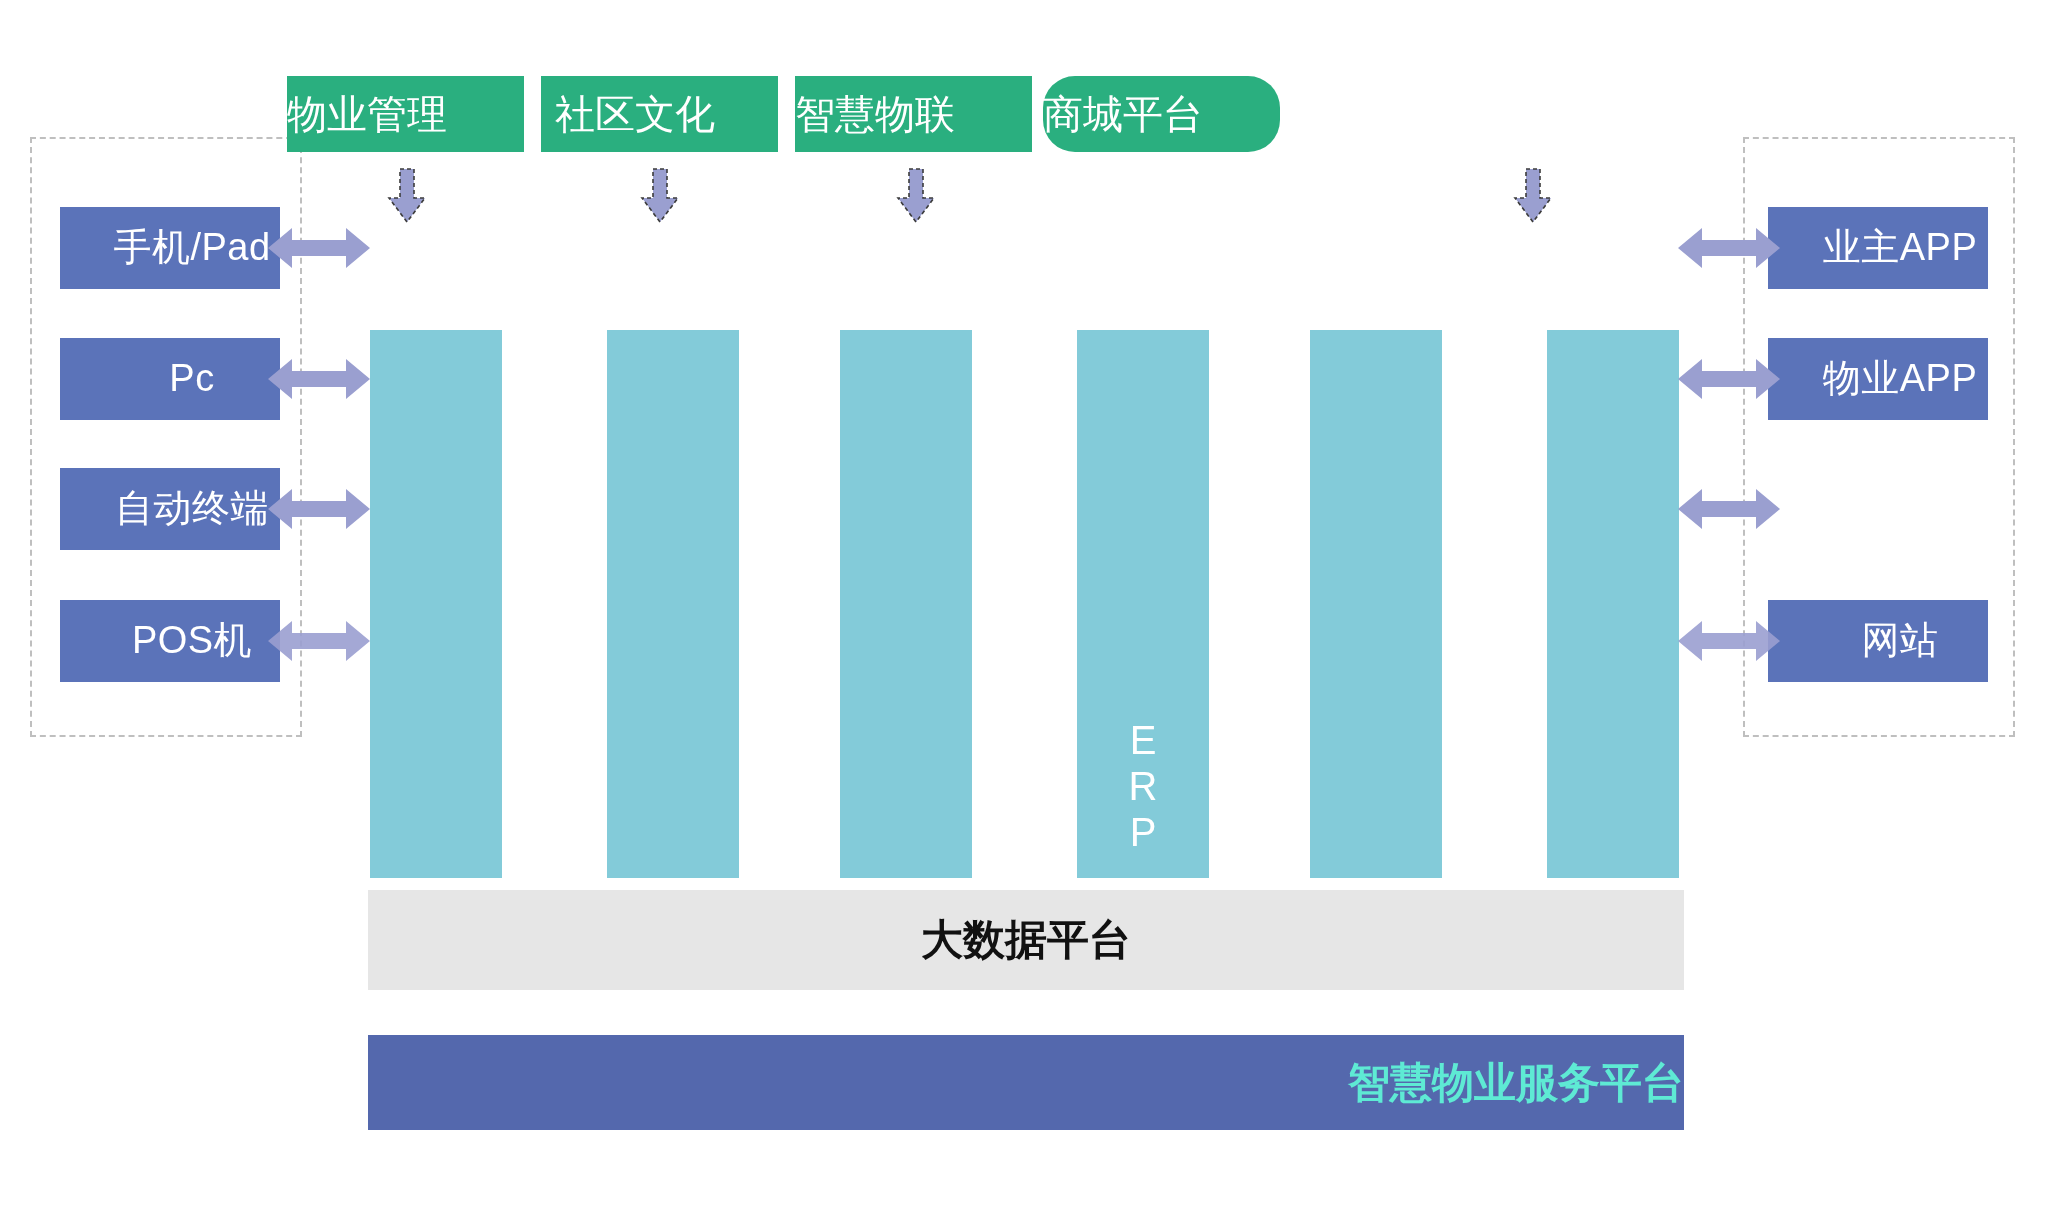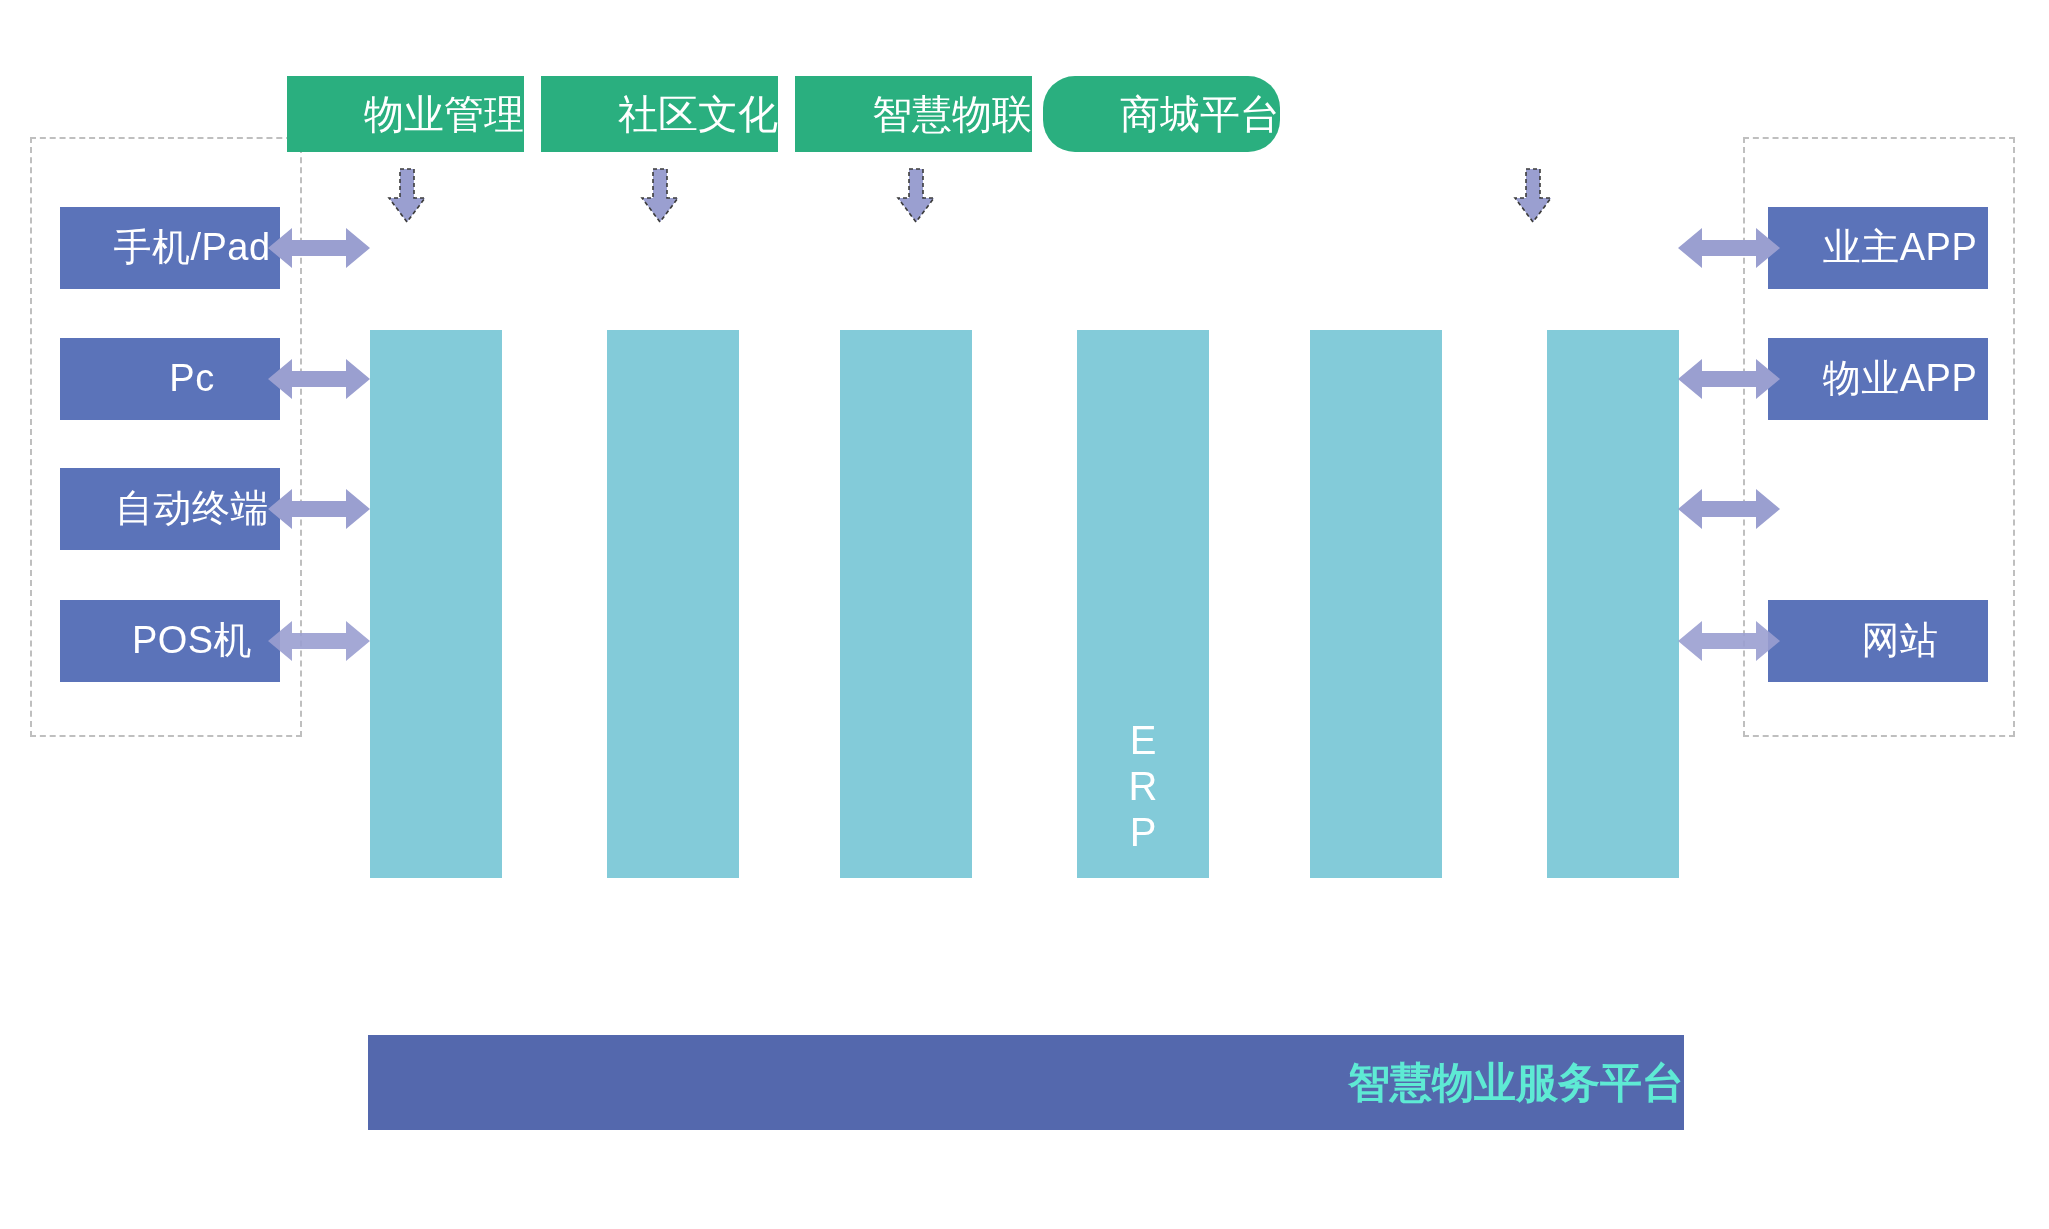--- a/index.html
+++ b/index.html
@@ -40,21 +40,21 @@
     white-space: nowrap;
     padding-left: 44px;
   }
 
   
   .green-box {
     background: #2aaf7f;
     color: #ffffff;
     display: flex;
     align-items: center;
-    justify-content: flex-end;
+    justify-content: flex-start;
     font-size: 40px;
     line-height: 1.1;
     white-space: nowrap;
   }
 
   
   .teal-col {
     background: #83cbd9;
     color: #ffffff;
     display: flex;
@@ -101,21 +101,21 @@
 <body>
 
 <div id="canvas">
 
   <div class="abs dashed-frame" style="left:30px; top:137px; width:272px; height:600px;"></div>
   <div class="abs dashed-frame" style="left:1743px; top:137px; width:272px; height:600px;"></div>
 
   <div class="abs green-box" style="left:287px; top:76px; width:237px; height:76px;">
     <span>物业管理</span>
   </div>
-  <div class="abs green-box" style="left:541px; top:76px; width:237px; height:76px;">
+  <div class="abs green-box" style="left:541px; top:76px; width:237px; height:76px;padding-left:14px;">
     <span>社区文化</span>
   </div>
   <div class="abs green-box" style="left:795px; top:76px; width:237px; height:76px;">
     <span>智慧物联</span>
   </div>
   <div class="abs green-box" style="left:1043px; top:76px; width:237px; height:76px;border-radius:32px;">
     <span>商城平台</span>
   </div>
 
   <div class="arrow-wrap" style="left:387px; top:168px; width:40px; height:56px;">
@@ -216,18 +216,21 @@
     <svg width="102" height="52" viewBox="0 0 102 52">
       <polygon points="0,26 24,6 24,18 78,18 78,6 102,26 78,46 78,34 24,34 24,46" fill="#9a9fd0"></polygon>
     </svg>
   </div>
   <div class="arrow-wrap" style="left:1678px; top:615px; width:102px; height:52px;">
     <svg width="102" height="52" viewBox="0 0 102 52">
       <polygon points="0,26 24,6 24,18 78,18 78,6 102,26 78,46 78,34 24,34 24,46" fill="#9a9fd0" opacity="0.9"></polygon>
     </svg>
   </div>
 
+  <div class="abs grey-bar" style="left:368px; top:890px; width:1316px; height:100px;">
+    <span>大数据平台</span>
+  </div>
 
   <div class="abs platform-bar" style="left:368px; top:1035px; width:1316px; height:95px;">
     <span>智慧物业服务平台</span>
   </div>
 
 </div>
 
 </body></html>

